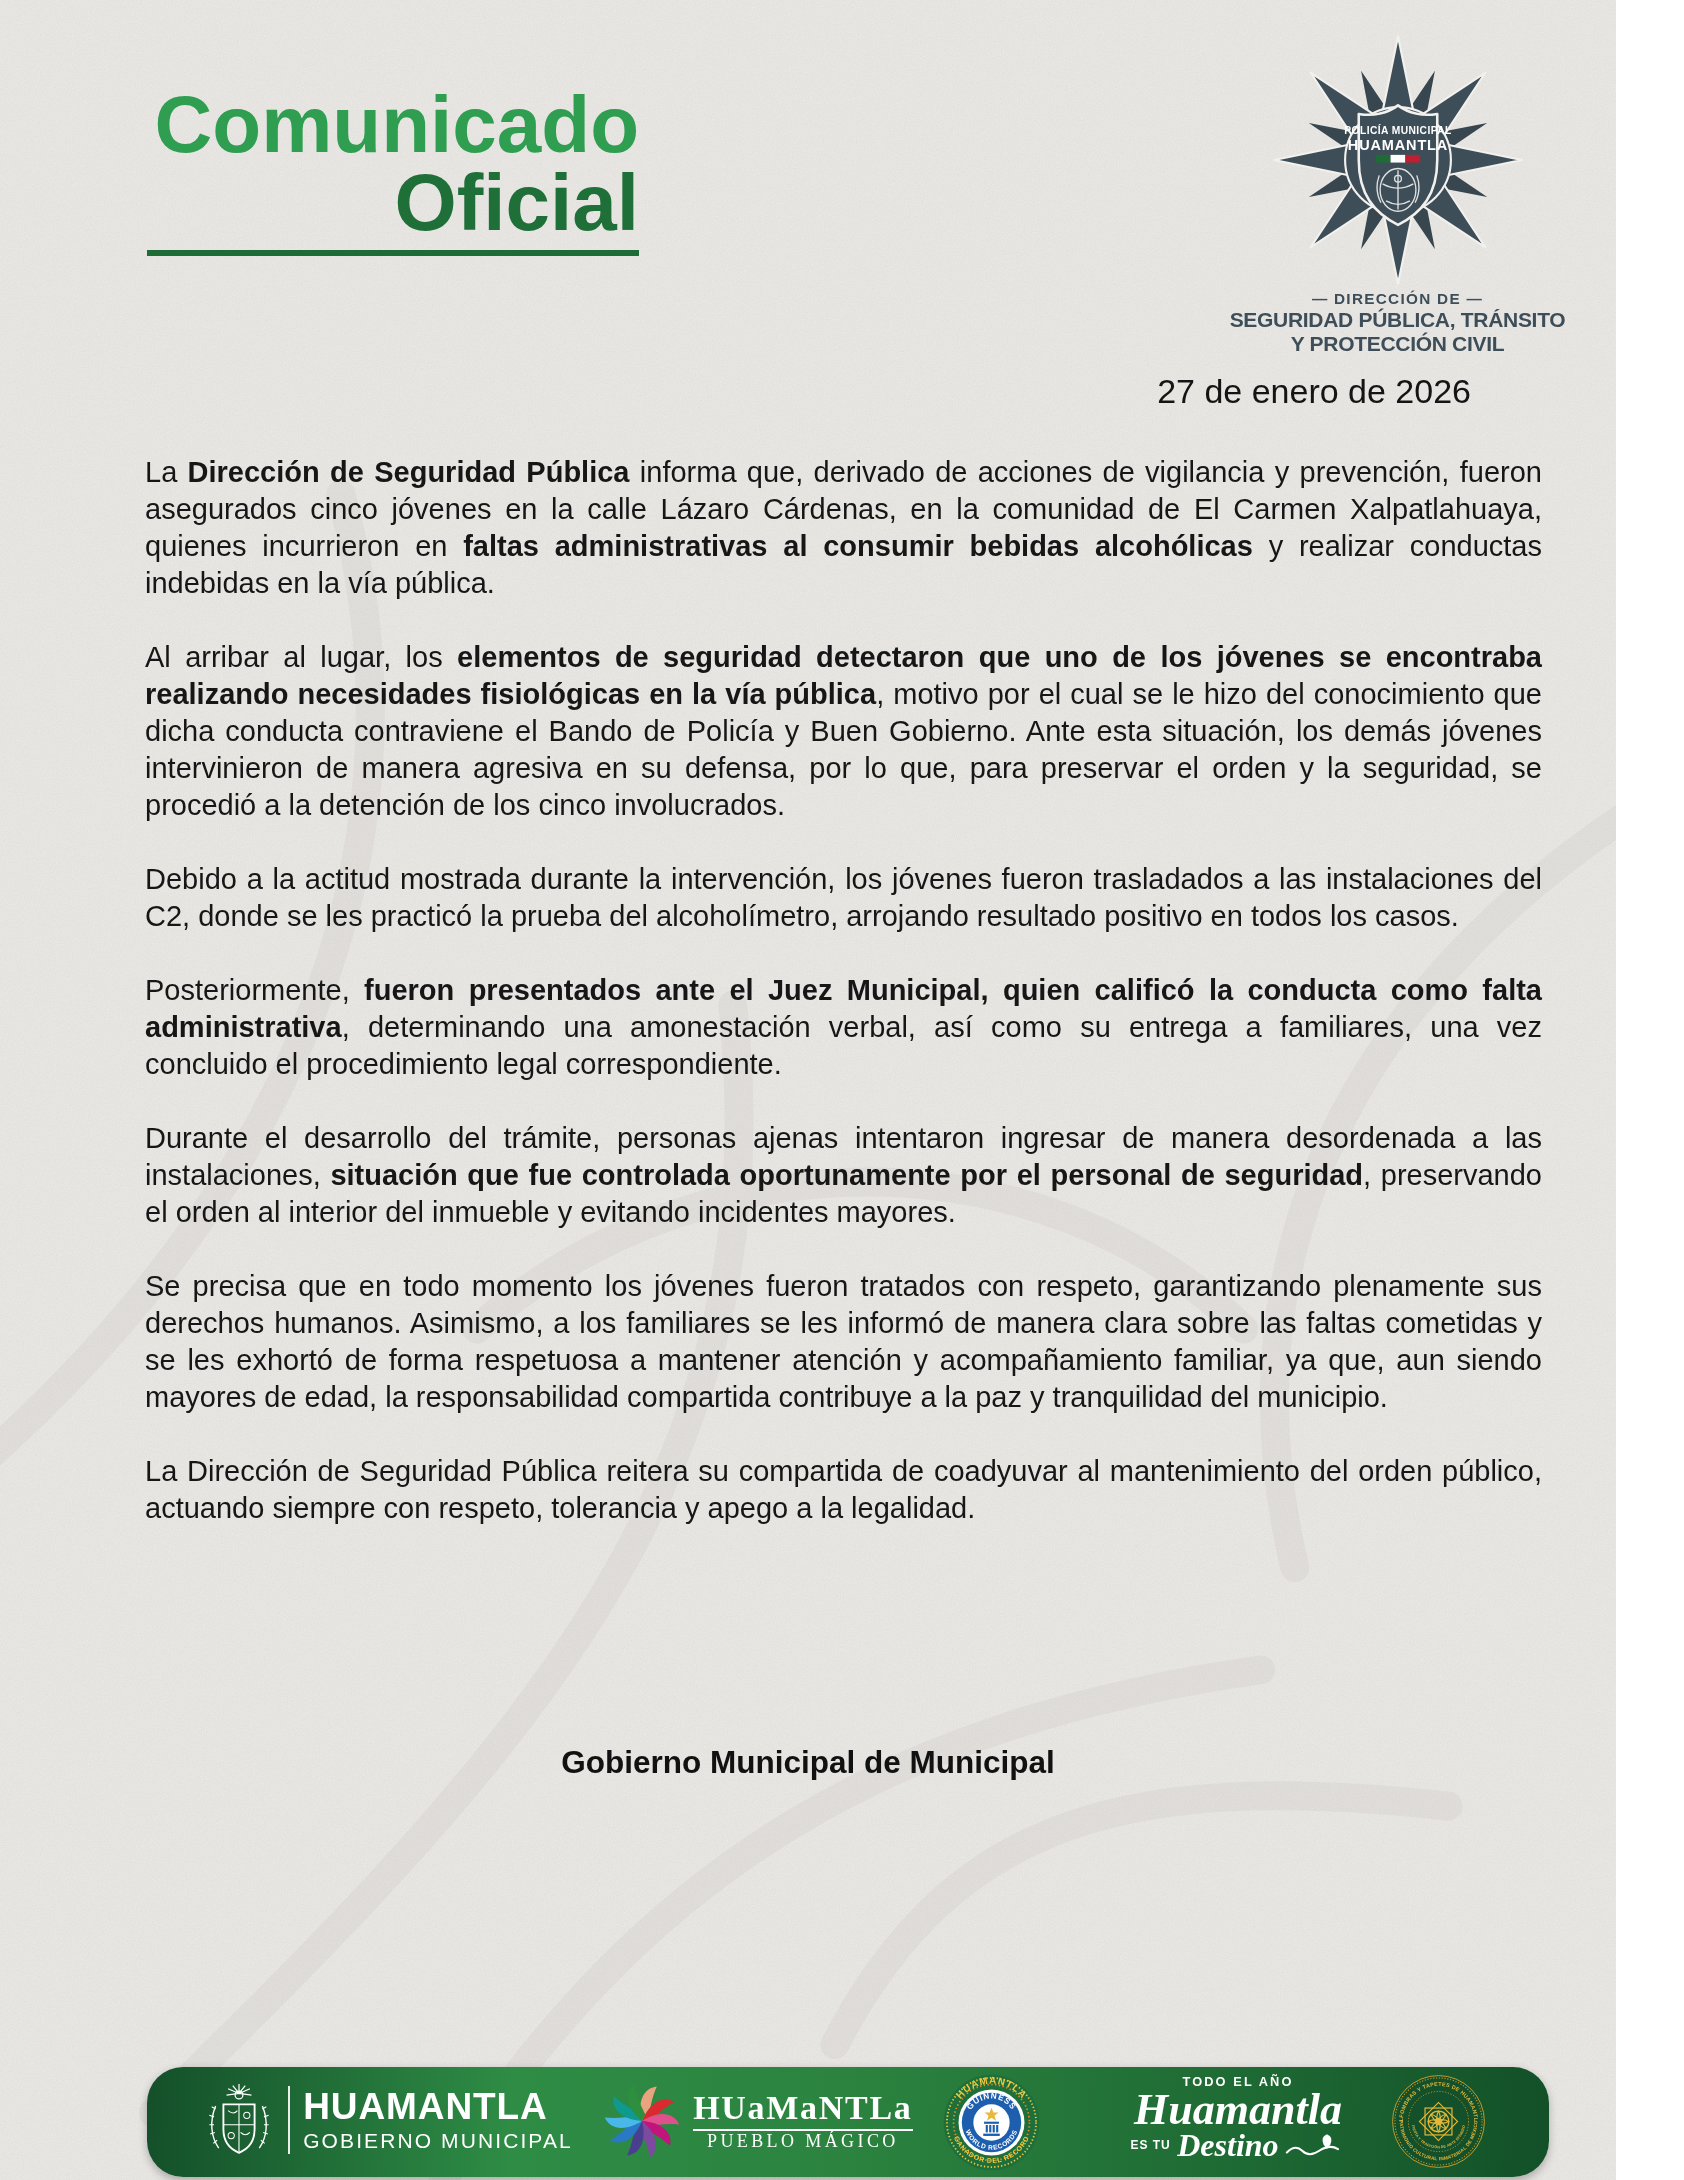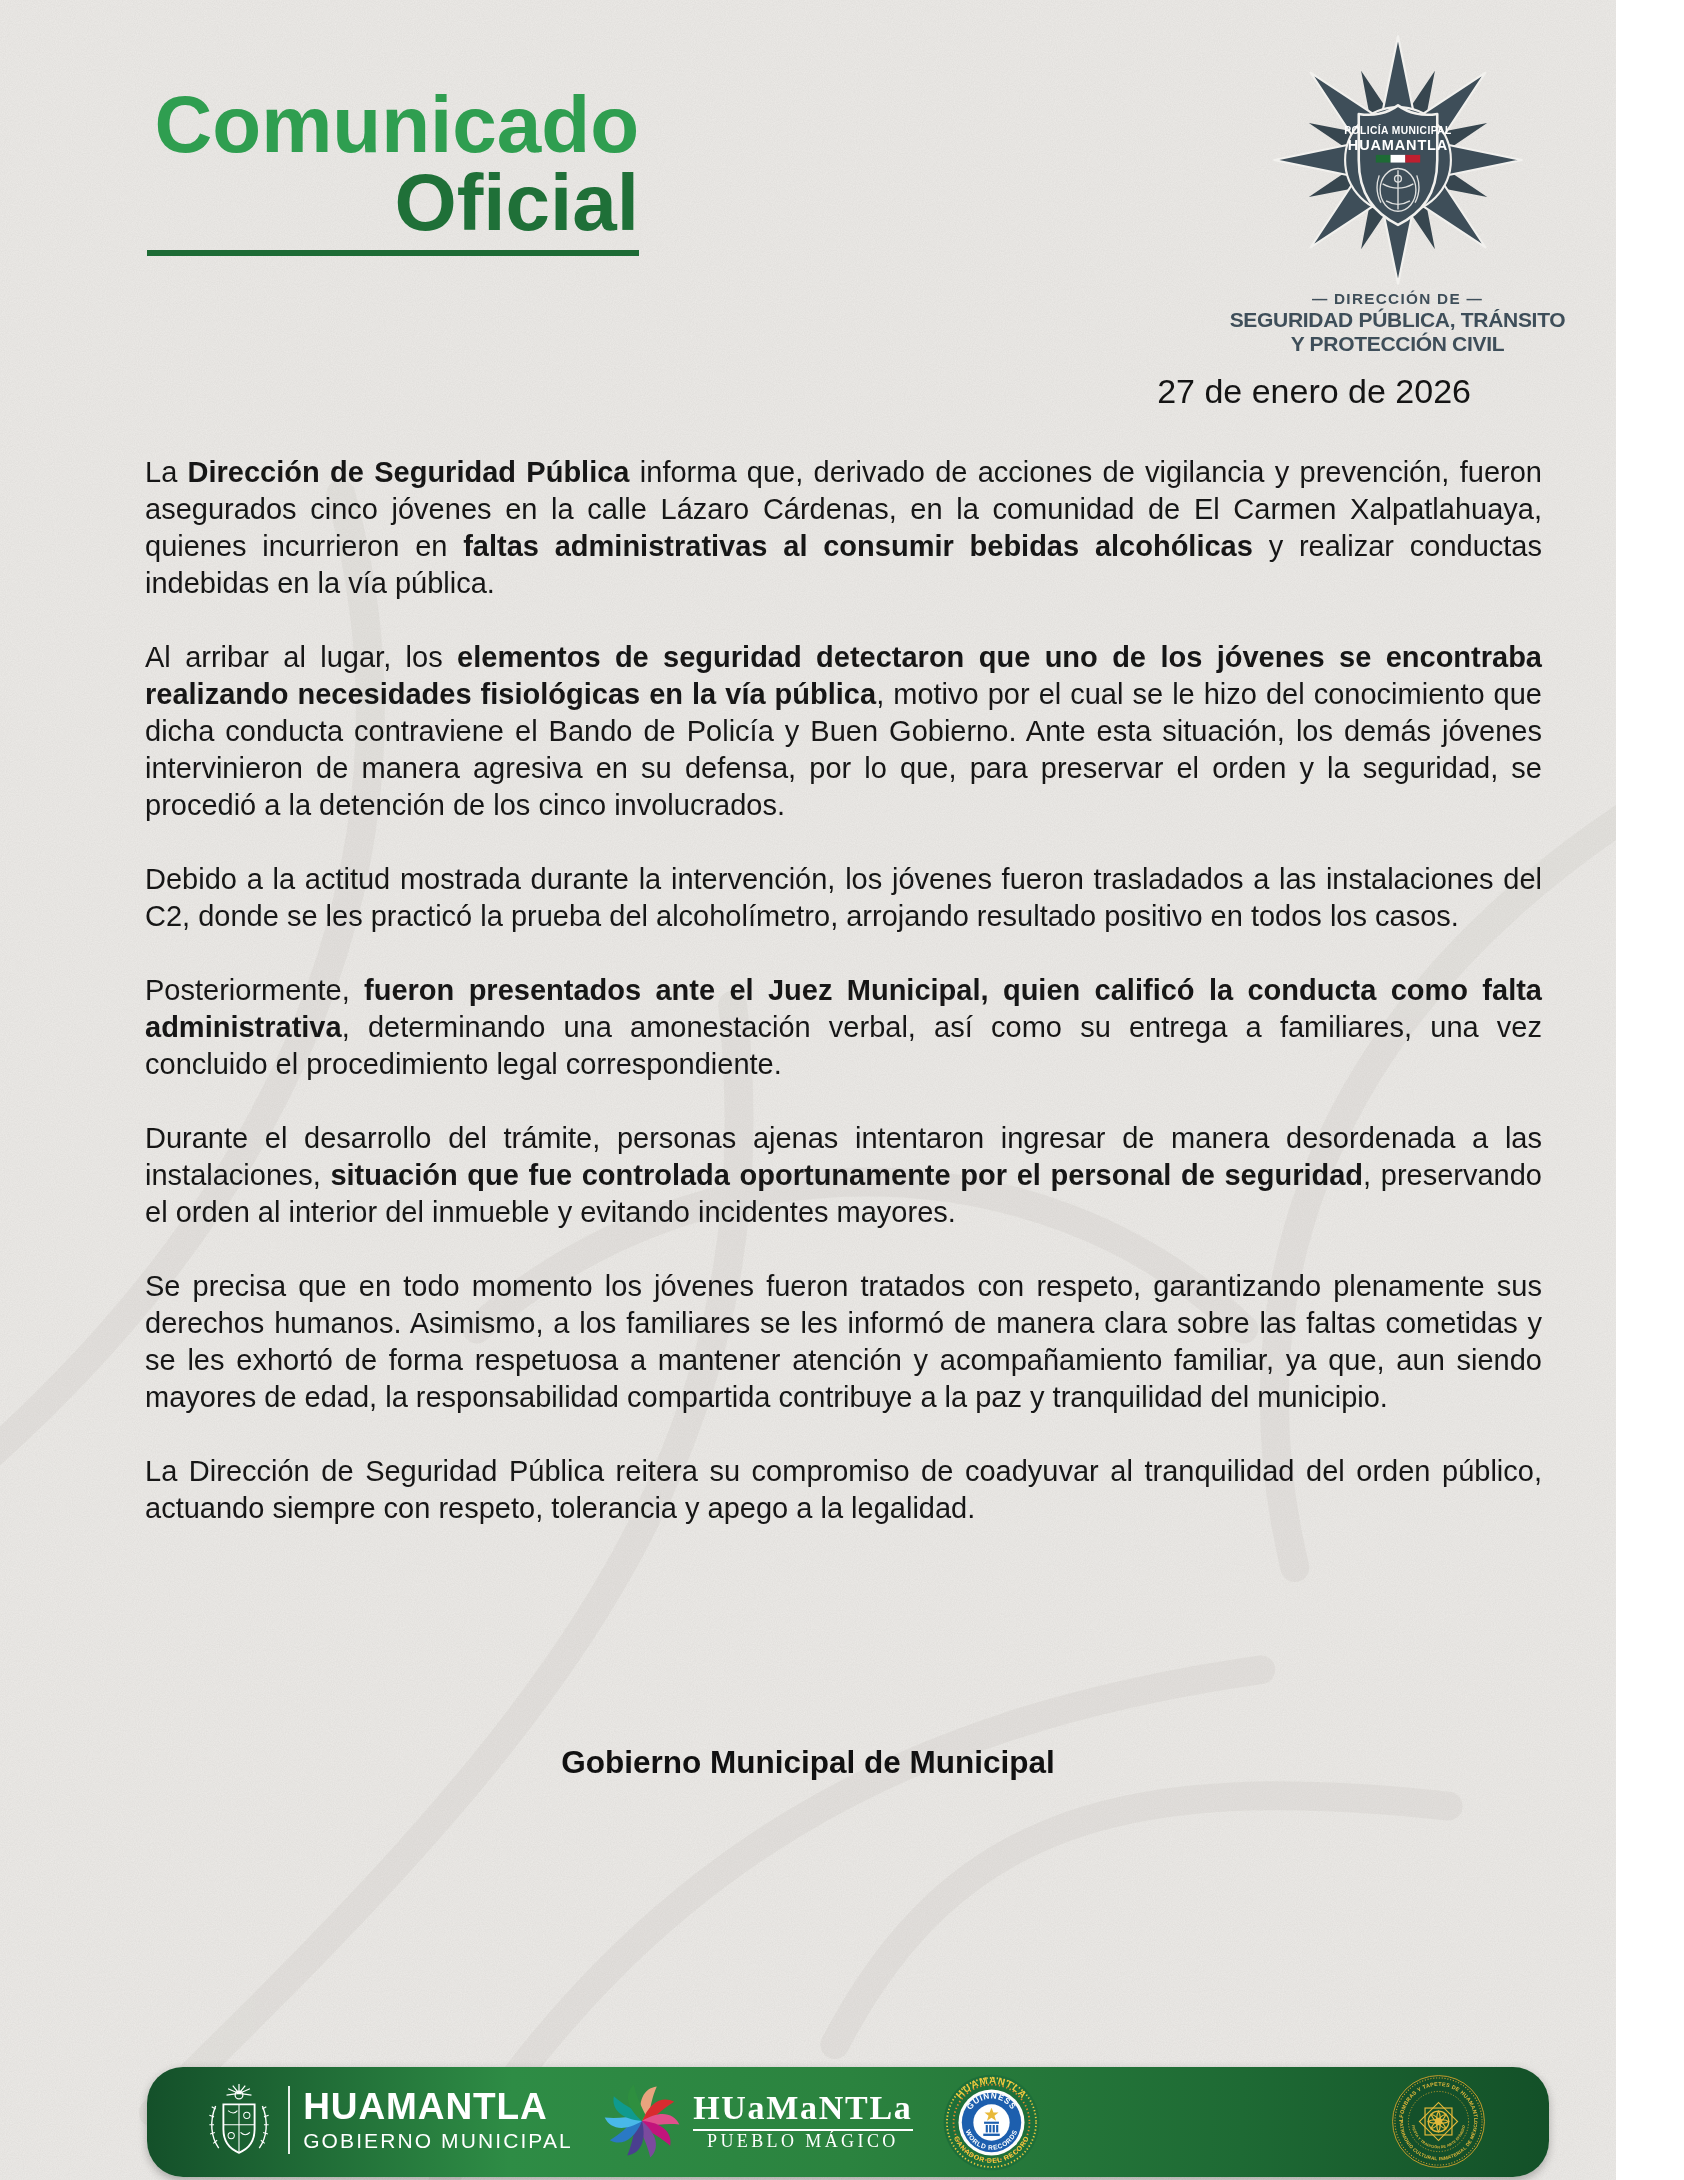--- a/index.html
+++ b/index.html
@@ -131,21 +131,21 @@
 
   <div class="date-line">27 de enero de 2026</div>
 
   <div class="body-text">
       <p><span>La </span><b>Dirección de Seguridad Pública</b><span> informa que, derivado de acciones de vigilancia y prevención, fueron asegurados cinco jóvenes en la calle Lázaro Cárdenas, en la comunidad de El Carmen Xalpatlahuaya, quienes incurrieron en </span><b>faltas administrativas al consumir bebidas alcohólicas</b><span> y realizar conductas indebidas en la vía pública.</span></p>
       <p><span>Al arribar al lugar, los </span><b>elementos de seguridad detectaron que uno de los jóvenes se encontraba realizando necesidades fisiológicas en la vía pública</b><span>, motivo por el cual se le hizo del conocimiento que dicha conducta contraviene el Bando de Policía y Buen Gobierno. Ante esta situación, los demás jóvenes intervinieron de manera agresiva en su defensa, por lo que, para preservar el orden y la seguridad, se procedió a la detención de los cinco involucrados.</span></p>
       <p><span>Debido a la actitud mostrada durante la intervención, los jóvenes fueron trasladados a las instalaciones del C2, donde se les practicó la prueba del alcoholímetro, arrojando resultado positivo en todos los casos.</span></p>
       <p><span>Posteriormente, </span><b>fueron presentados ante el Juez Municipal, quien calificó la conducta como falta administrativa</b><span>, determinando una amonestación verbal, así como su entrega a familiares, una vez concluido el procedimiento legal correspondiente.</span></p>
       <p><span>Durante el desarrollo del trámite, personas ajenas intentaron ingresar de manera desordenada a las instalaciones, </span><b>situación que fue controlada oportunamente por el personal de seguridad</b><span>, preservando el orden al interior del inmueble y evitando incidentes mayores.</span></p>
       <p><span>Se precisa que en todo momento los jóvenes fueron tratados con respeto, garantizando plenamente sus derechos humanos. Asimismo, a los familiares se les informó de manera clara sobre las faltas cometidas y se les exhortó de forma respetuosa a mantener atención y acompañamiento familiar, ya que, aun siendo mayores de edad, la responsabilidad compartida contribuye a la paz y tranquilidad del municipio.</span></p>
-      <p><span>La Dirección de Seguridad Pública reitera su compromiso de coadyuvar al tranquilidad del orden público, actuando siempre con respeto, tolerancia y apego a la legalidad.</span></p>
+      <p><span>La Dirección de Seguridad Pública reitera su compartida de coadyuvar al mantenimiento del orden público, actuando siempre con respeto, tolerancia y apego a la legalidad.</span></p>
     </div>
 
   <div class="signature">
     <div>Gobierno Municipal de Municipal</div>
   </div>
 
   <div class="footer-bar">
 
     <div class="logo-group logo-gm">
       <svg width="72" height="78" viewBox="0 0 88 100" xmlns="http://www.w3.org/2000/svg">
@@ -224,20 +224,34 @@
           <rect x="61.4" y="63" width="2.6" height="9" fill="#1d5fae"></rect>
           <rect x="65.6" y="63" width="2.6" height="9" fill="#1d5fae"></rect>
           <rect x="50" y="73.5" width="20" height="2.8" fill="#1d5fae"></rect>
         </g>
         <text font-size="8.5" font-weight="800" fill="#f0c93f" letter-spacing="0.8" font-family="Liberation Sans, sans-serif">
           <textPath href="#arcBotG" startOffset="50%" text-anchor="middle">GANADOR DEL RECORD</textPath>
         </text>
       </svg>
     </div>
 
+    <div class="logo-group logo-destino">
+      <div class="dest-l1">TODO EL AÑO</div>
+      <div class="dest-l2">Huamantla</div>
+      <div class="dest-row">
+        <span class="dest-l3">ES TU</span>
+        <span class="dest-l4">Destino</span>
+        <svg width="60" height="25.6" viewBox="0 0 70 30" xmlns="http://www.w3.org/2000/svg">
+          <g stroke="#ffffff" fill="none" stroke-width="2.4" stroke-linecap="round">
+            <path d="M2,24 Q12,14 20,22 T40,22 T62,20"></path>
+            <path d="M46,14 q-3,-8 3,-10 q6,2 3,10 l-3,4 Z" fill="#ffffff"></path>
+          </g>
+        </svg>
+      </div>
+    </div>
 
     <div class="logo-group logo-seal">
       <svg width="95" height="95" viewBox="0 0 120 120" xmlns="http://www.w3.org/2000/svg">
         <defs>
           <path id="sealTop" d="M 15,60 A 45,45 0 0 1 105,60"></path>
           <path id="sealBot" d="M 11,60 A 49,49 0 0 0 109,60"></path>
           <path id="sealInn" d="M 26,60 A 34,34 0 0 0 94,60"></path>
         </defs>
         <circle cx="60" cy="60" r="58" fill="#14502a" stroke="#caa02c" stroke-width="1.2"></circle>
         <circle cx="60" cy="60" r="55" fill="none" stroke="#caa02c" stroke-width="1.4" stroke-dasharray="1.4 2.2"></circle>

